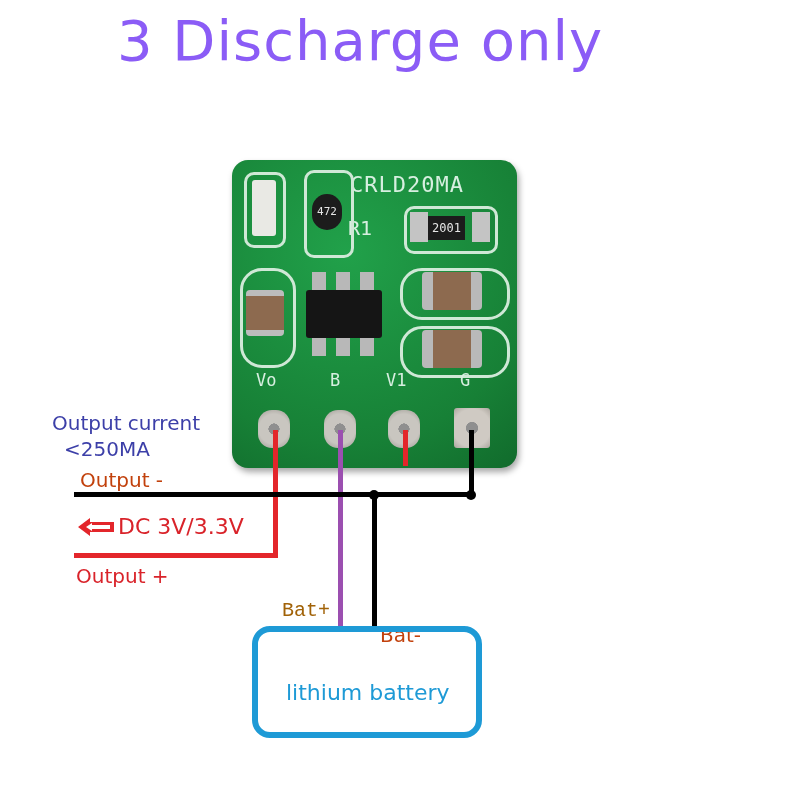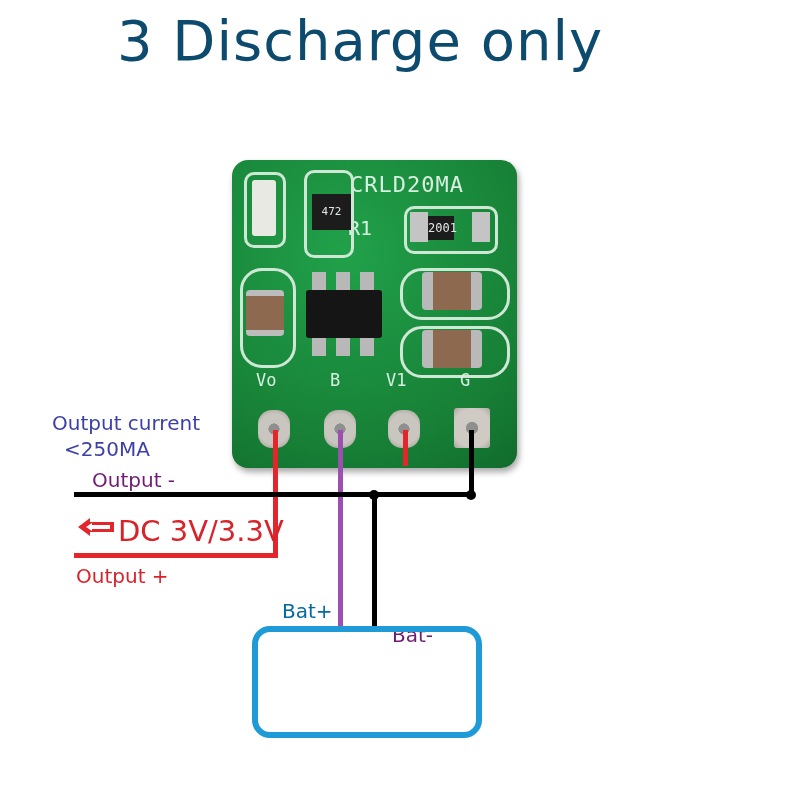--- a/index.html
+++ b/index.html
@@ -1,23 +1,23 @@
 <!DOCTYPE html>
 <html><head>
   <meta charset="utf-8">
   <style>
     html, body { margin: 0; padding: 0; background: #ffffff; }
     body { width: 800px; height: 800px; position: relative; overflow: hidden; font-family: "DejaVu Sans", sans-serif; }
     .abs { position: absolute; }
-    .title { left: 0; width: 720px; top: 8px; text-align: center; font-size: 56px; color: #0c4a6e; letter-spacing: 1px; }
+    .title { left: 0; width: 720px; top: 8px; text-align: center; font-size: 56px; color: #8b5cf6; letter-spacing: 1px; }
     .lbl { font-size: 20px; white-space: nowrap; }
     .blue { color: #3c3fa8; }
-    .black { color: #701a75; margin-left: 12px; }
+    .black { color: #c2410c; }
     .red { color: #d9232a; }
-    .purple { color: #0369a1; }
+    .purple { color: #a16207; font-family: Liberation Mono, monospace; }
     .cyan { color: #1e9ad6; }
     
     .pcb { left: 232px; top: 160px; width: 285px; height: 308px; background: #1b8a3e; border-radius: 16px;
            background-image: radial-gradient(circle at 40% 30%, #21a14a 0%, #178036 70%, #116b2c 100%);
            box-shadow: 2px 4px 6px rgba(0,0,0,0.35); }
     .silk { color: #d7efe0; font-weight: normal; font-family: "DejaVu Sans Mono", monospace; }
     .pcb-name { left: 118px; top: 12px; font-size: 22px; letter-spacing: 1px; }
     .r1 { left: 116px; top: 56px; font-size: 20px; }
     .pin-lbl { top: 210px; font-size: 17px; }
     .pad { width: 32px; height: 38px; border-radius: 14px; background: radial-gradient(circle, #8f8f8f 0 22%, #c9c6c0 23% 60%, #9a968f 100%); }
@@ -37,24 +37,24 @@
 <div class="abs title">3 Discharge only</div>
 
 <div class="abs pcb">
   <div class="abs silk pcb-name">CRLD20MA</div>
   <div class="abs silk r1">R1</div>
 
   <div class="abs outline" style="left:12px;top:12px;width:36px;height:70px;"></div>
   <div class="abs" style="left:20px;top:20px;width:24px;height:56px;background:#e9e9e4;border-radius:3px;"></div>
 
   <div class="abs outline" style="left:72px;top:10px;width:44px;height:82px;"></div>
-  <div class="abs comp-res" style="left:80px;top:34px;width:39px;height:36px;line-height:36px;">472</div>
+  <div class="abs comp-res" style="left:80px;top:34px;width:30px;height:36px;line-height:36px;border-radius:15px;">472</div>
 
   <div class="abs outline" style="left:172px;top:46px;width:88px;height:42px;"></div>
-  <div class="abs comp-res" style="left:196px;top:56px;width:26px;height:24px;line-height:24px;font-size:12px;">2001</div>
+  <div class="abs comp-res" style="left:196px;top:56px;width:37px;height:24px;line-height:24px;font-size:12px;">2001</div>
   <div class="abs" style="left:178px;top:52px;width:18px;height:30px;background:#c4c4c4;"></div>
   <div class="abs" style="left:240px;top:52px;width:18px;height:30px;background:#c4c4c4;"></div>
 
   <div class="abs outline" style="left:8px;top:108px;width:50px;height:94px;border-radius:22px;"></div>
   <div class="abs" style="left:14px;top:130px;width:38px;height:46px;background:linear-gradient(180deg,#bcbcbc 0 14%,#8d6a4f 14% 86%,#bcbcbc 86%);border-radius:4px;"></div>
 
   <div class="abs ic-pin" style="left:80px;top:112px;"></div>
   <div class="abs ic-pin" style="left:104px;top:112px;"></div>
   <div class="abs ic-pin" style="left:128px;top:112px;"></div>
   <div class="abs ic" style="left:74px;top:130px;width:76px;height:48px;"></div>
@@ -96,20 +96,21 @@
 <div class="abs lbl blue" style="left:52px;top:411px;">Output current</div>
 <div class="abs lbl blue" style="left:64px;top:437px;">&lt;250MA</div>
 <div class="abs lbl black" style="left:80px;top:468px;">Output -</div>
 
 <div class="abs" style="left:76px;top:516px;width:40px;height:22px;">
   <svg width="40" height="22" viewBox="0 0 40 22">
     <path d="M2 11 L14 2 L14 6 L38 6 L38 16 L14 16 L14 20 Z" fill="#e3262b"></path>
     <path d="M10 11 L16 7 L16 9 L34 9 L34 13 L16 13 L16 15 Z" fill="#ffffff"></path>
   </svg>
 </div>
-<div class="abs lbl red" style="left:118px;top:514px;font-size:29px;text-align:right;">DC 3V/3.3V</div>
+<div class="abs lbl red" style="left:118px;top:514px;font-size:22px;text-align:right;">DC 3V/3.3V</div>
 <div class="abs lbl red" style="left:76px;top:564px;">Output +</div>
 
 <div class="abs lbl purple" style="left:282px;top:599px;">Bat+</div>
 <div class="abs lbl black" style="left:380px;top:623px;">Bat-</div>
 
 <div class="abs battery">
+  <div class="abs lbl cyan" style="left:28px;top:48px;font-size:22px;">lithium battery</div>
 </div>
 
 </body></html>

